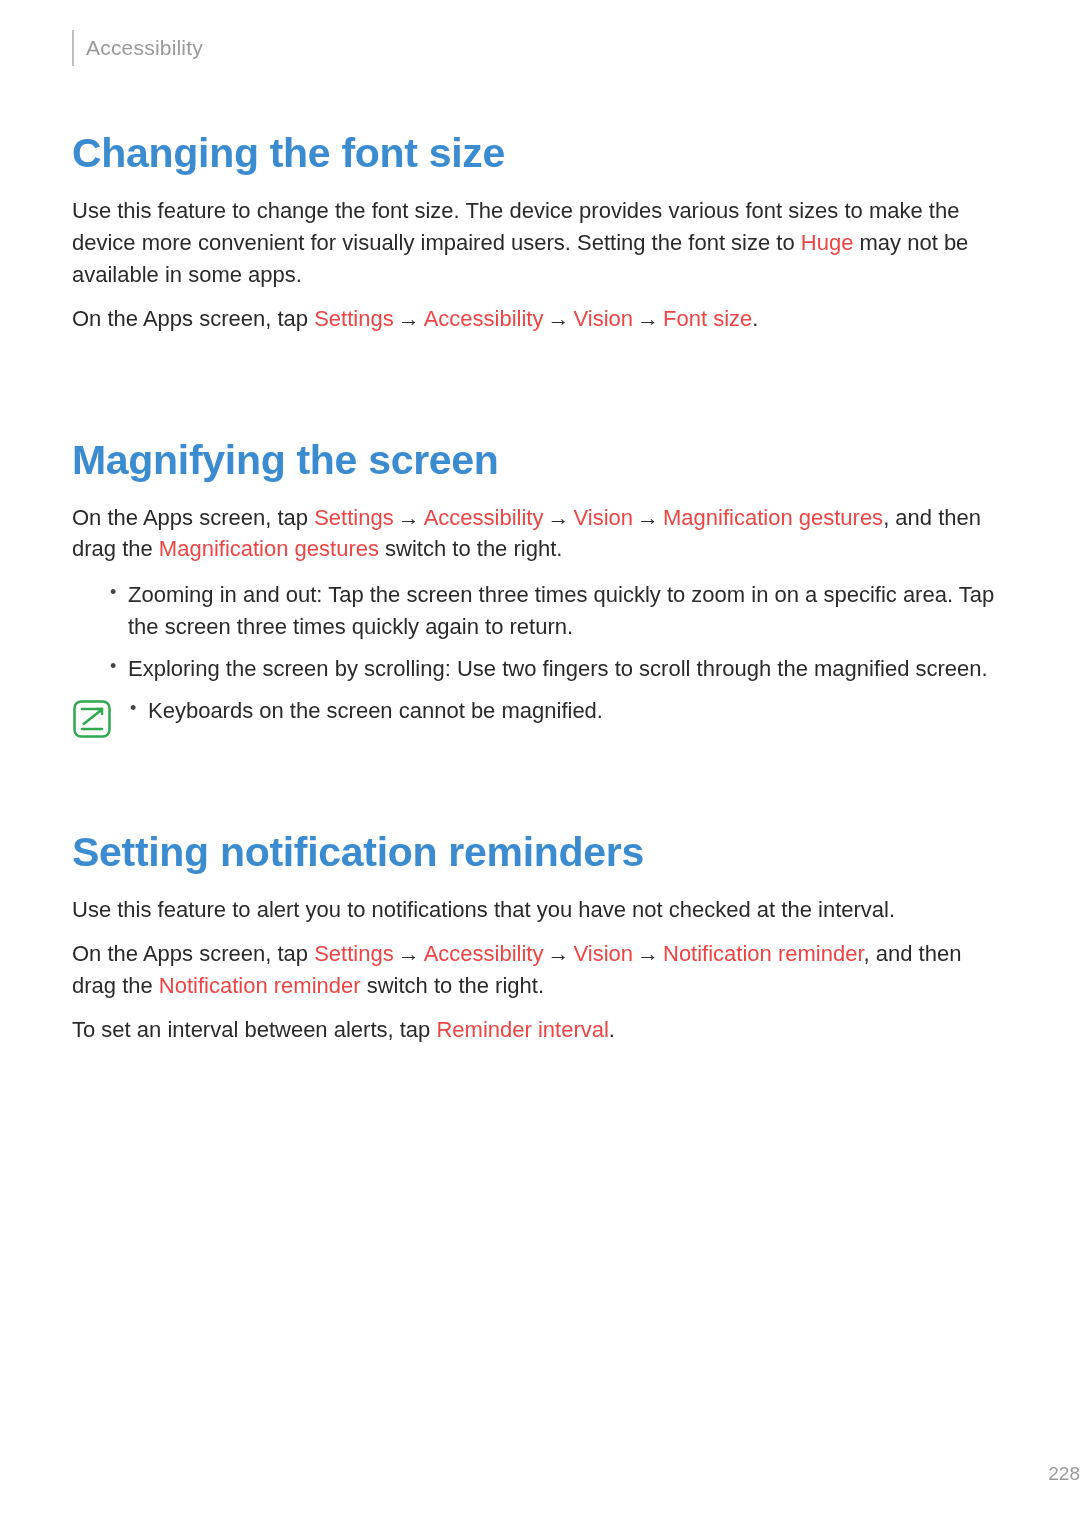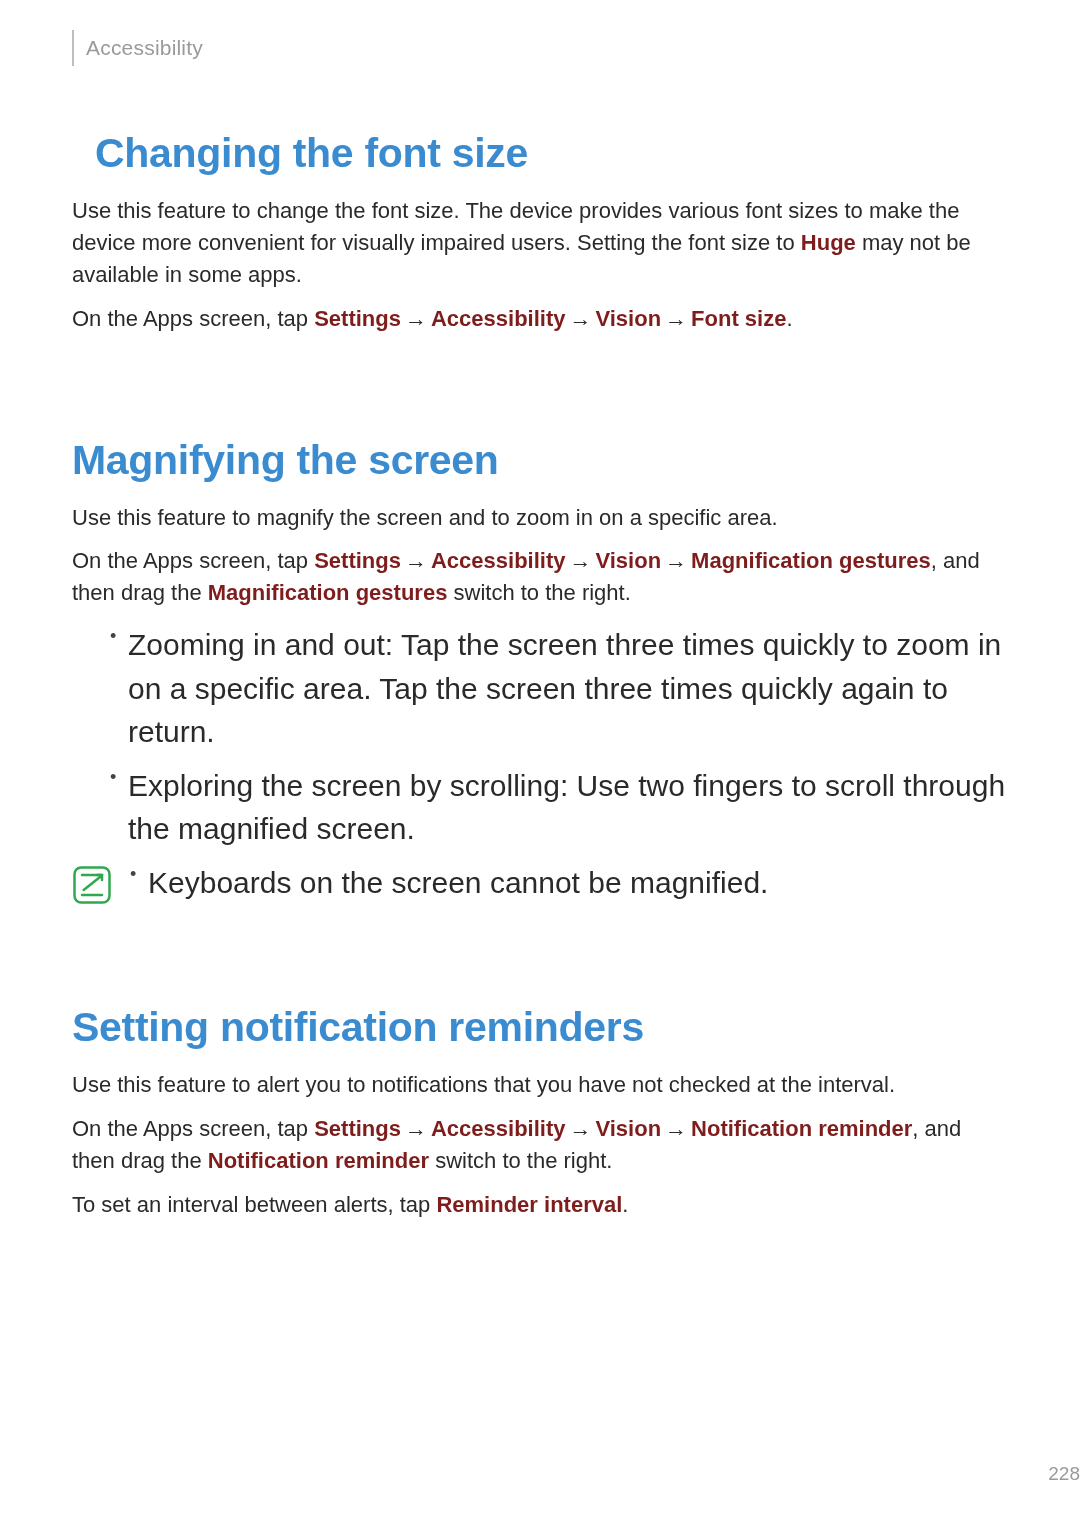--- a/index.html
+++ b/index.html
@@ -31,37 +31,37 @@
     padding-top: 6px;
     letter-spacing: .2px;
   }
   h1.section {
     color: #3a8bd0;
     font-weight: 700;
     font-size: 41px;
     margin: 46px 0 18px 0;
     letter-spacing: -0.3px;
   }
-  h1.section.first { margin-top: 64px; margin-left: 23px; }
+  h1.section.first { margin-top: 64px; }
   p.body {
     font-size: 22px;
     line-height: 1.45;
     margin: 0 0 12px 0;
     color: #2a2a2a;
   }
-  b { font-weight: 700; color: #7f1d1d; }
+  b { font-weight: 400; color: #ef4444; }
   .arrow { padding: 0 4px; }
   ul.bullets {
     list-style: none;
     padding: 0 0 0 38px;
     margin: 14px 0 0 0;
   }
   ul.bullets > li {
     position: relative;
-    font-size: 30px;
+    font-size: 22px;
     line-height: 1.45;
     color: #2a2a2a;
     margin-bottom: 10px;
     padding-left: 18px;
   }
   ul.bullets > li::before {
     content: "•";
     position: absolute;
     left: 0;
     top: 0;
@@ -113,21 +113,20 @@
   </p>
 
   <p class="body">
     <span>On the Apps screen, tap </span><b>Settings</b><span class="arrow">→</span><b>Accessibility</b><span class="arrow">→</span><b>Vision</b><span class="arrow">→</span><b>Font size</b><span>.</span>
   </p>
 
   <div class="gap-lg"></div>
 
   <h1 class="section">Magnifying the screen</h1>
 
-  <p class="body">Use this feature to magnify the screen and to zoom in on a specific area.</p>
 
   <p class="body">
     <span>On the Apps screen, tap </span><b>Settings</b><span class="arrow">→</span><b>Accessibility</b><span class="arrow">→</span><b>Vision</b><span class="arrow">→</span><b>Magnification gestures</b><span>, and then drag the </span><b>Magnification gestures</b><span> switch to the right.</span>
   </p>
 
   <ul class="bullets">
     <li>Zooming in and out: Tap the screen three times quickly to zoom in on a specific area. Tap the screen three times quickly again to return.</li>
     <li>Exploring the screen by scrolling: Use two fingers to scroll through the magnified screen.</li>
   </ul>
 

